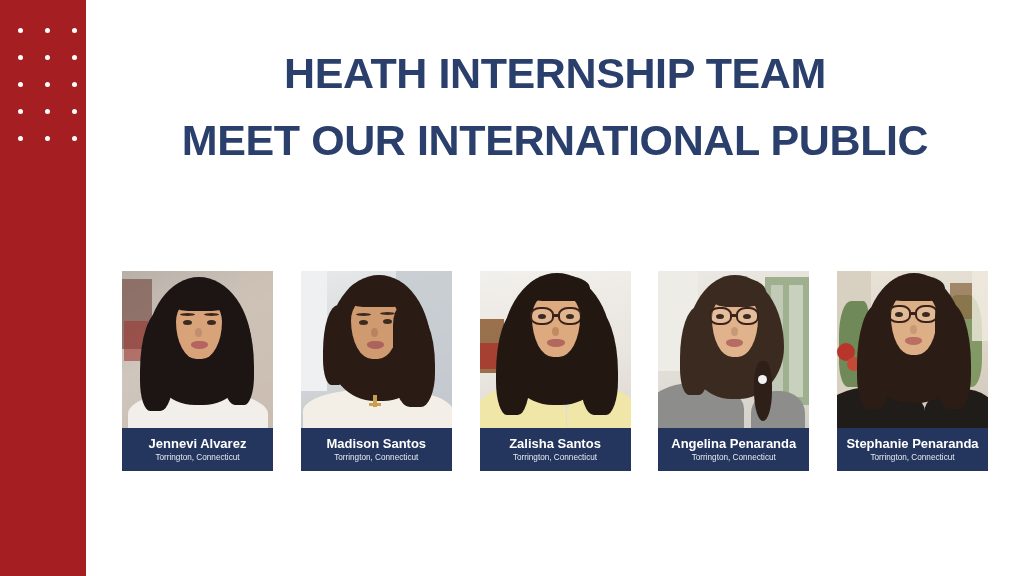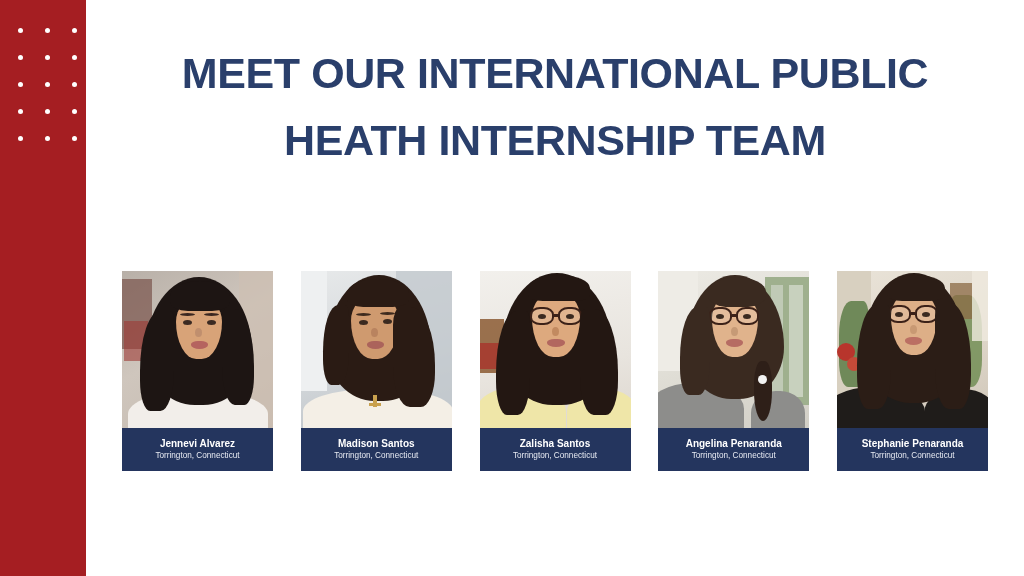--- a/index.html
+++ b/index.html
@@ -90,21 +90,21 @@
     height:43px;
     background:#24355e;
     display:flex;
     flex-direction:column;
     align-items:center;
     justify-content:center;
     padding:0 3px;
   }
   .cap-name {
     color:#ffffff;
-    font-size:10px;
+    font-size:13px;
     font-weight:bold;
     line-height:1.25;
     white-space:nowrap;
   }
   .cap-loc {
     color:#e7eaf2;
     font-size:8.2px;
     line-height:1.35;
     white-space:nowrap;
   }
@@ -126,22 +126,22 @@
     <span class="dot"></span>
     <span class="dot"></span>
     <span class="dot"></span>
     <span class="dot"></span>
     <span class="dot"></span>
     <span class="dot"></span>
   </div>
 </div>
 
 <h1 class="title">
+  <span class="title-line">HEATH INTERNSHIP TEAM</span>
   <span class="title-line">MEET OUR INTERNATIONAL PUBLIC</span>
-  <span class="title-line">HEATH INTERNSHIP TEAM</span>
 </h1>
 
 <div class="cards">
 
   <div class="card">
     <div class="photo">
       <div class="bg" style="background:linear-gradient(150deg,#b8b0a8 0%,#cfc6bd 45%,#c4b9ae 100%);"></div>
       <div class="layer" style="left:0;top:8px;width:30px;height:70px;background:#7d5a52;opacity:.75;"></div>
       <div class="layer" style="left:2px;top:50px;width:24px;height:40px;background:#9e3b35;opacity:.6;"></div>
       <div class="layer" style="right:0;top:0;width:34px;height:157px;background:#cdbfb2;opacity:.7;"></div>

